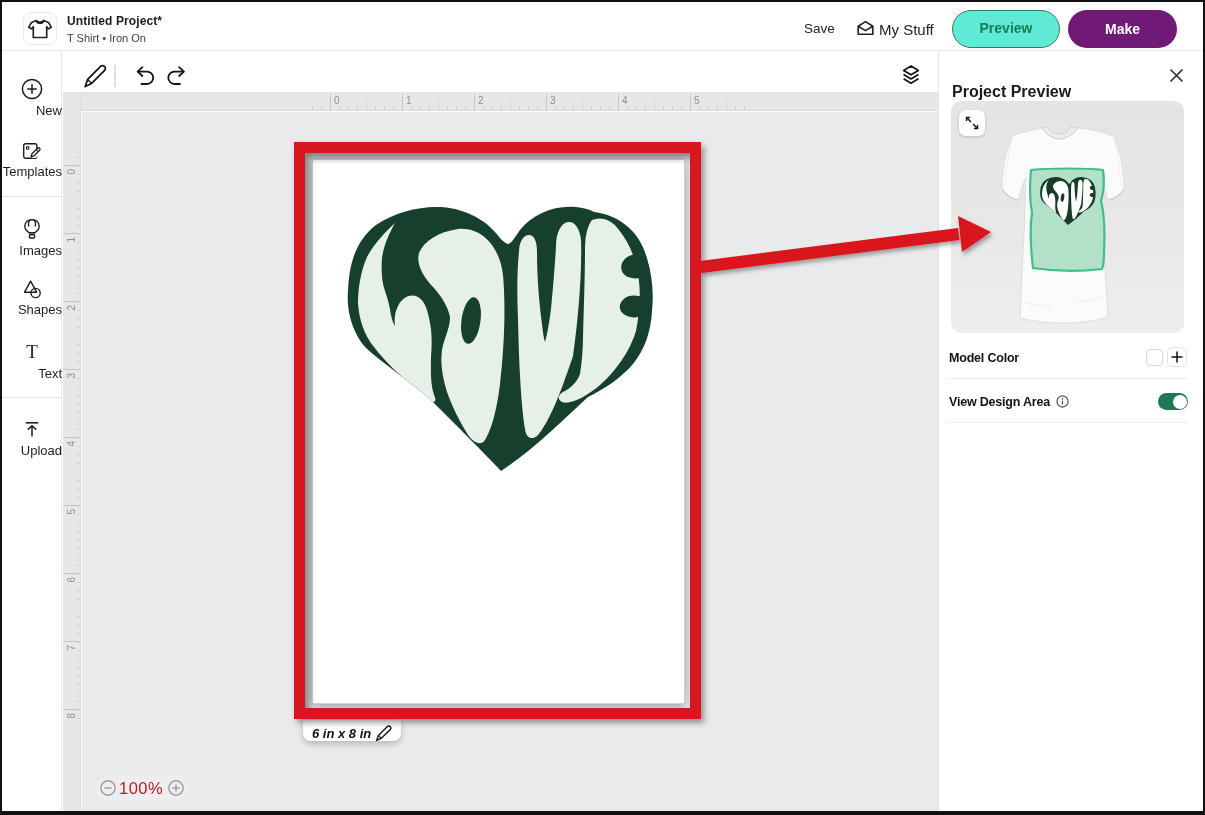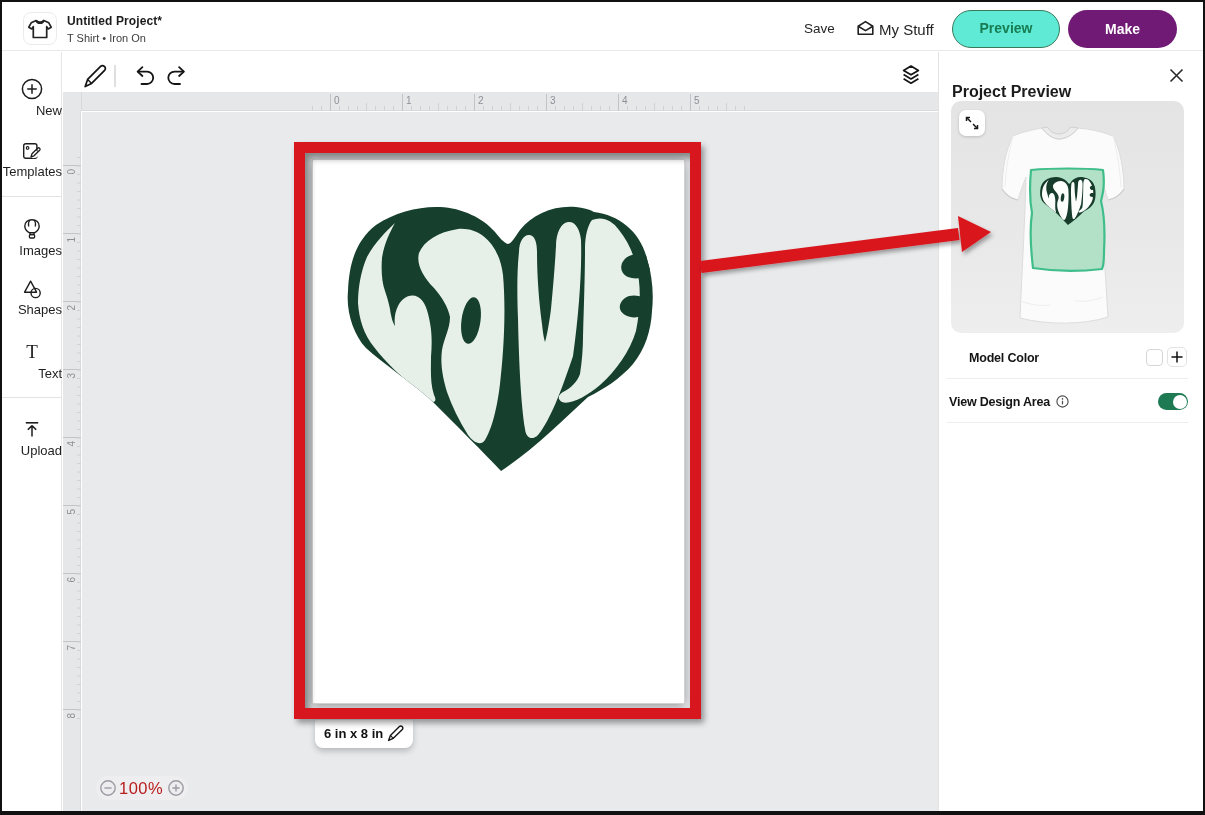--- a/index.html
+++ b/index.html
@@ -22,30 +22,30 @@
   .sideDiv { position:absolute; z-index:6; left:0; width:62px; height:1px; background:#e3e3e3; }
   
   #toolbar { position:absolute; left:63px; top:52px; width:875px; height:40px; background:#fff; z-index:3; }
   
   #rulerH { position:absolute; left:63px; top:92px; width:875px; height:19px; background:#e6e7e9; border-bottom:1px solid #dadadd; z-index:2; }
   #rulerV { position:absolute; left:63px; top:92px; width:18px; height:719px; background:#e6e7e9; border-right:1px solid #dadadd; z-index:2; }
   #canvas { position:absolute; left:82px; top:112px; width:856px; height:699px; background:#e9eaec; z-index:1; }
   #artboard { position:absolute; left:313px; top:160px; width:371px; height:543px; background:#fff; outline:1px solid #d2d2d5; box-shadow:0 2px 9px rgba(40,40,40,0.5); z-index:3; }
   #redbox { position:absolute; left:294px; top:142px; width:407px; height:577px; border:11px solid #d8161d; box-shadow:3px 4px 6px rgba(0,0,0,0.38); z-index:10; }
   #redbox::after { content:""; position:absolute; left:0; top:0; right:0; bottom:0; box-shadow: inset 4px 5px 7px rgba(0,0,0,0.45); }
-  #tag { position:absolute; left:315px; top:720px; width:98px; height:28px; background:#fff; border-radius:2px 2px 8px 8px; box-shadow:0 3px 6px rgba(0,0,0,0.22); z-index:9; }
+  #tag { position:absolute; left:303px; top:720px; width:98px; height:21px; background:#fff; border-radius:2px 2px 8px 8px; box-shadow:0 3px 6px rgba(0,0,0,0.22); z-index:9;font-style:italic; }
   #tag span { position:absolute; left:9px; top:6px; font-size:13px; font-weight:700; color:#111; }
   #zoomer { position:absolute; left:96px; top:776px; width:92px; height:24px; background:#eeeef1; border-radius:12px; z-index:4; }
   #zoomer span { position:absolute; left:23px; top:3px; font-size:16.5px; color:#b91c1c; letter-spacing:0.5px; }
   
   #panel { position:absolute; left:938px; top:52px; width:265px; height:759px; background:#fff; border-left:1px solid #e3e3e3; z-index:4; }
   #ppTitle { position:absolute; z-index:6; left:952px; top:67px; font-size:16px; font-weight:700; color:#1b1b1b; z-index:5;margin-top:16px; }
   #pimg { position:absolute; left:951px; top:101px; width:233px; height:232px; border-radius:10px; background:linear-gradient(180deg,#e4e4e5 0%,#e8e8e9 55%,#eeeeee 100%); overflow:hidden; z-index:5; }
   #expandBtn { position:absolute; left:8px; top:9px; width:26px; height:26px; background:#fff; border-radius:7px; box-shadow:0 1px 3px rgba(0,0,0,0.18); }
-  #mcLbl { position:absolute; letter-spacing:-0.2px; left:949px; top:351px; font-size:12.5px; font-weight:700; color:#141414; z-index:5;margin-left:20px; }
+  #mcLbl { position:absolute; letter-spacing:-0.2px; left:949px; top:351px; font-size:12.5px; font-weight:700; color:#141414; z-index:5; }
   #swatch { position:absolute; left:1146px; top:349px; width:17px; height:17px; border:1px solid #d6d6d6; border-radius:4px; background:#fff; z-index:5; }
   #plusBtn { position:absolute; left:1167px; top:347px; width:20px; height:20px; border:1px solid #e3e3e3; border-radius:5px; background:#fff; z-index:5; }
   .pdiv { position:absolute; left:947px; width:241px; height:1px; background:#ededed; z-index:5; }
   #vdaLbl { position:absolute; letter-spacing:-0.2px; left:949px; top:395px; font-size:12.5px; font-weight:700; color:#141414; z-index:5; }
   #toggle { position:absolute; left:1158px; top:393px; width:30px; height:17px; border-radius:9px; background:#1e7a53; z-index:5; }
   #toggle i { position:absolute; right:1.5px; top:1.5px; width:14px; height:14px; border-radius:50%; background:#fff; }
   
   .frame { position:absolute; background:#111; z-index:40; }
   svg { display:block; }
 </style>

